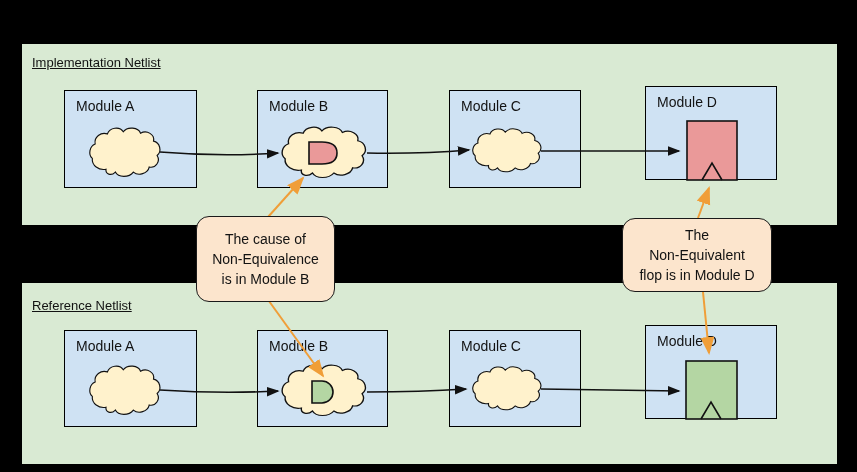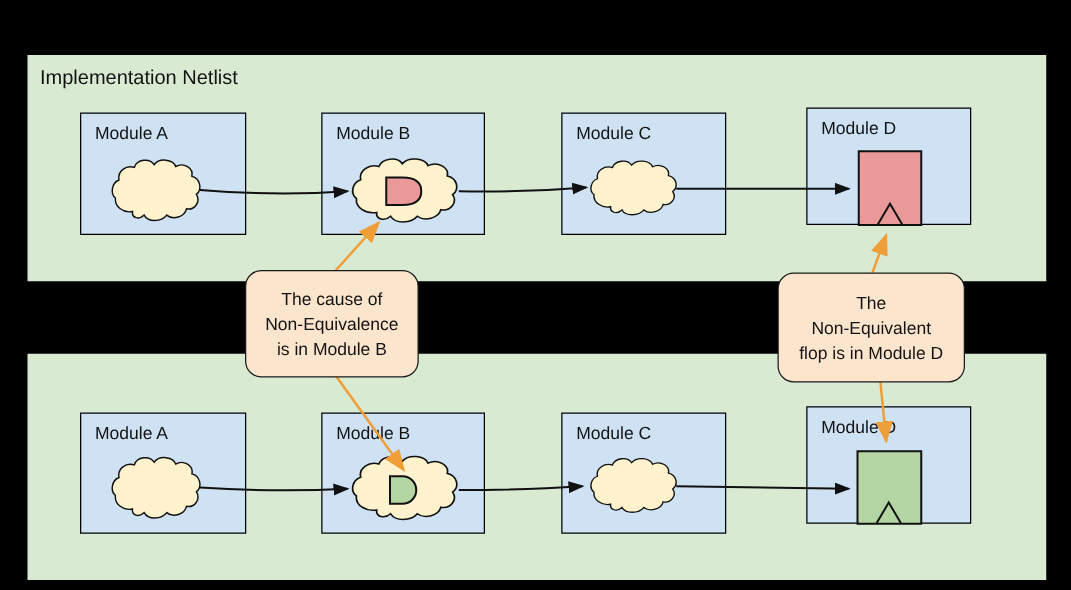--- a/index.html
+++ b/index.html
@@ -4,22 +4,22 @@
 <style>
   html,body{margin:0;padding:0;background:#000;}
   .stage{
     position:relative;width:857px;height:472px;overflow:hidden;
     background:var(--background,#000);
     font-family:"Liberation Sans", sans-serif;
     color:var(--text-black,#121212);
   }
   .panel{position:absolute;background:var(--panel-green,#D9EAD3);}
   .panel-title{
-    position:absolute;font-size:16px;line-height:22px;
-    color:var(--text-black,#121212);white-space:nowrap;
+    position:absolute;font-size:13px;line-height:22px;
+    color:var(--text-black,#121212);white-space:nowrap;text-decoration:underline;
   }
   .module{
     position:absolute;box-sizing:border-box;
     background:var(--module-blue,#CFE2F3);
     border:1.5px solid var(--module-border,#000);
   }
   .module-label{
     position:absolute;left:11px;top:7px;font-size:14px;line-height:17px;
     white-space:nowrap;color:var(--text-black,#121212);
   }
@@ -41,31 +41,32 @@
   #title-ref{left:32px;top:295px;}
   #mod-ta{left:64px;top:90px;width:133px;height:98px;}
   #mod-tb{left:257px;top:90px;width:131px;height:98px;}
   #mod-tc{left:449px;top:90px;width:132px;height:98px;}
   #mod-td{left:645px;top:86px;width:132px;height:94px;}
   #mod-ra{left:64px;top:330px;width:133px;height:97px;}
   #mod-rb{left:257px;top:330px;width:131px;height:97px;}
   #mod-rc{left:449px;top:330px;width:132px;height:97px;}
   #mod-rd{left:645px;top:325px;width:132px;height:94px;}
   #callout-cause{left:196px;top:216px;width:139px;height:86px;}
-  #callout-flop{left:622px;top:218px;width:150px;height:88px;}
+  #callout-flop{left:622px;top:218px;width:150px;height:74px;}
 </style>
 </head>
 <body>
 
 <div class="stage">
 
   <div class="panel" id="panel-impl"></div>
   <div class="panel" id="panel-ref"></div>
 
   <div class="panel-title" id="title-impl">Implementation Netlist</div>
+  <div class="panel-title" id="title-ref">Reference Netlist</div>
 
   <div class="module" id="mod-ta">
     <div class="module-label">Module A</div>
   </div>
   <div class="module" id="mod-tb">
     <div class="module-label">Module B</div>
   </div>
   <div class="module" id="mod-tc">
     <div class="module-label">Module C</div>
   </div>

